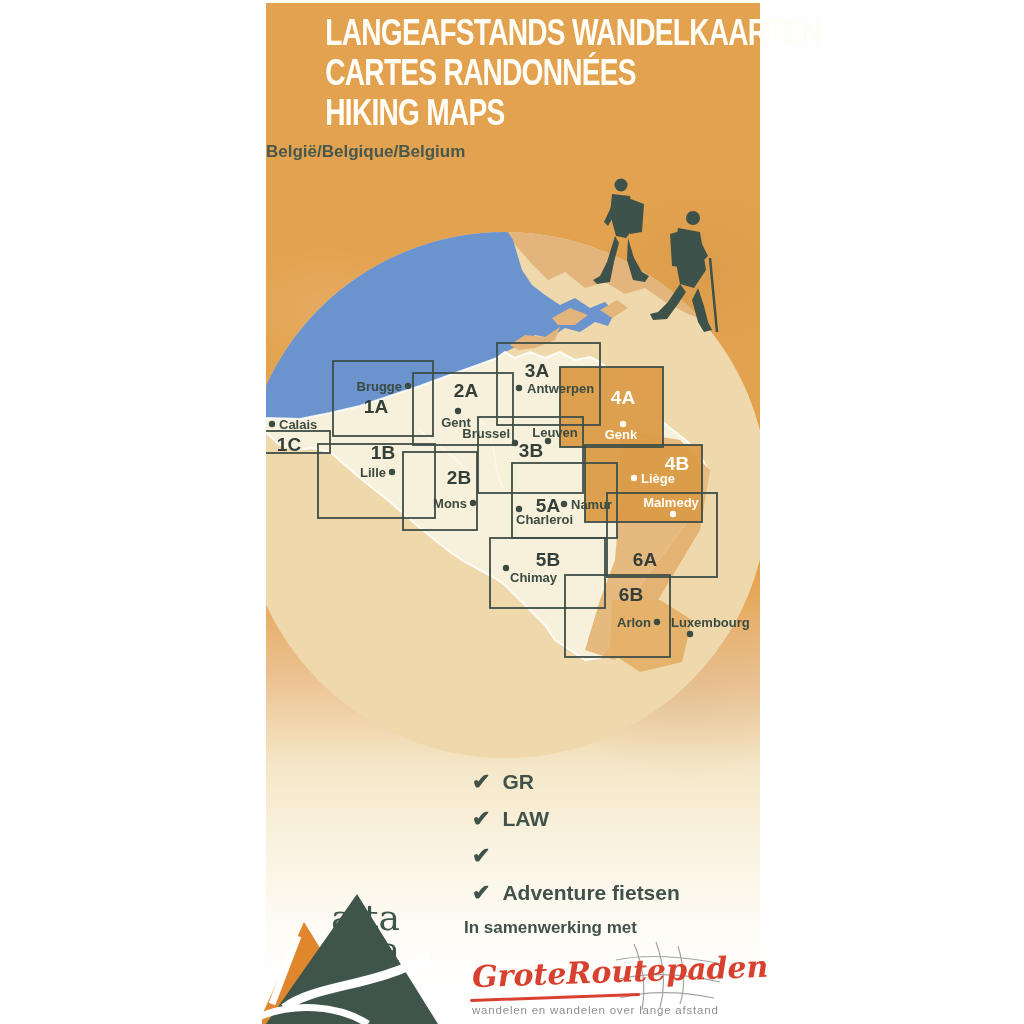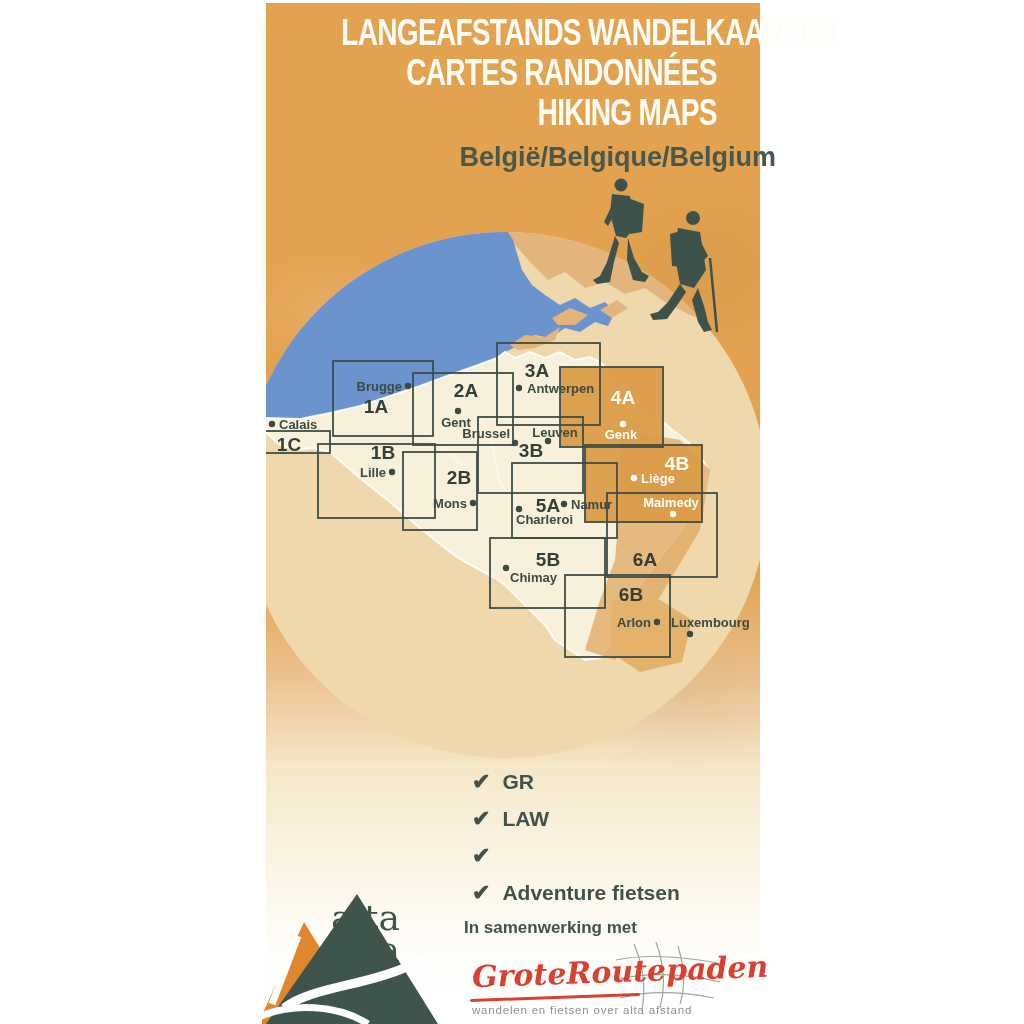--- a/index.html
+++ b/index.html
@@ -9,24 +9,24 @@
          background:linear-gradient(180deg,
            #e3a24f 0%, #e3a24f 56%,
            #ecc291 66%, #f5e8c9 75%,
            #faf3e1 83%, #fefcf6 91%, #ffffff 97%);}
   
   .cover:after{content:"";position:absolute;inset:0;pointer-events:none;
      background:
        radial-gradient(140px 90px at 12% 30%, rgba(255,255,255,.10), transparent 70%),
        radial-gradient(160px 110px at 88% 26%, rgba(120,90,40,.08), transparent 70%),
        radial-gradient(180px 120px at 85% 68%, rgba(120,90,40,.07), transparent 70%);}
-  .title-block{position:absolute;left:16px;top:10px;width:494px;text-align:right;z-index:5;}
+  .title-block{position:absolute;left:0;top:10px;width:494px;text-align:left;z-index:5;}
   .title-line{color:#fffdf6;font-weight:700;font-size:37px;line-height:40px;white-space:nowrap;
               transform:scaleX(.76);transform-origin:50% 50%;letter-spacing:-1px;}
-  .subtitle{margin-top:9px;color:#47584e;font-weight:700;font-size:27px;}
+  .subtitle{margin-top:9px;color:#47584e;font-weight:700;font-size:17px;}
   svg text{user-select:none;}
   .sheet-label{font-family:"Liberation Sans",sans-serif;font-weight:700;font-size:19px;fill:#333f38;}
   .sheet-label.white{fill:#fffdf6;}
   .city-label{font-family:"Liberation Sans",sans-serif;font-weight:600;font-size:13px;fill:#3b4b42;}
   .city-label.white{fill:#fffdf6;}
   .checklist{position:absolute;left:206px;top:760px;list-style:none;margin:0;padding:0;z-index:5;}
   .checklist li{display:flex;align-items:center;height:37px;color:#40524a;
                 font-weight:700;font-size:21px;}
   .checklist .check{margin-right:12px;font-size:22px;color:#40524a;}
   .partner{position:absolute;left:198px;top:915px;width:280px;z-index:6;}
@@ -215,18 +215,18 @@
             <path d="M 20,2 C 30,25 32,45 28,68"></path>
             <path d="M 42,0 C 50,22 52,44 46,66"></path>
             <path d="M 64,4 C 70,24 72,44 66,62"></path>
             <path d="M 2,18 C 30,12 70,14 108,22"></path>
             <path d="M 0,38 C 34,30 72,32 106,40"></path>
             <path d="M 6,56 C 36,48 70,50 100,56"></path>
           </g>
         </svg>
         <div class="partner-name">GroteRoutepaden</div>
         <div class="partner-underline"></div>
-        <div class="partner-tagline">wandelen en fietsen over alta afstand</div>
+        <div class="partner-tagline">wandelen en wandelen over lange afstand</div>
       </div>
     </div>
 
   </div>
 </div>
 
 </body></html>

